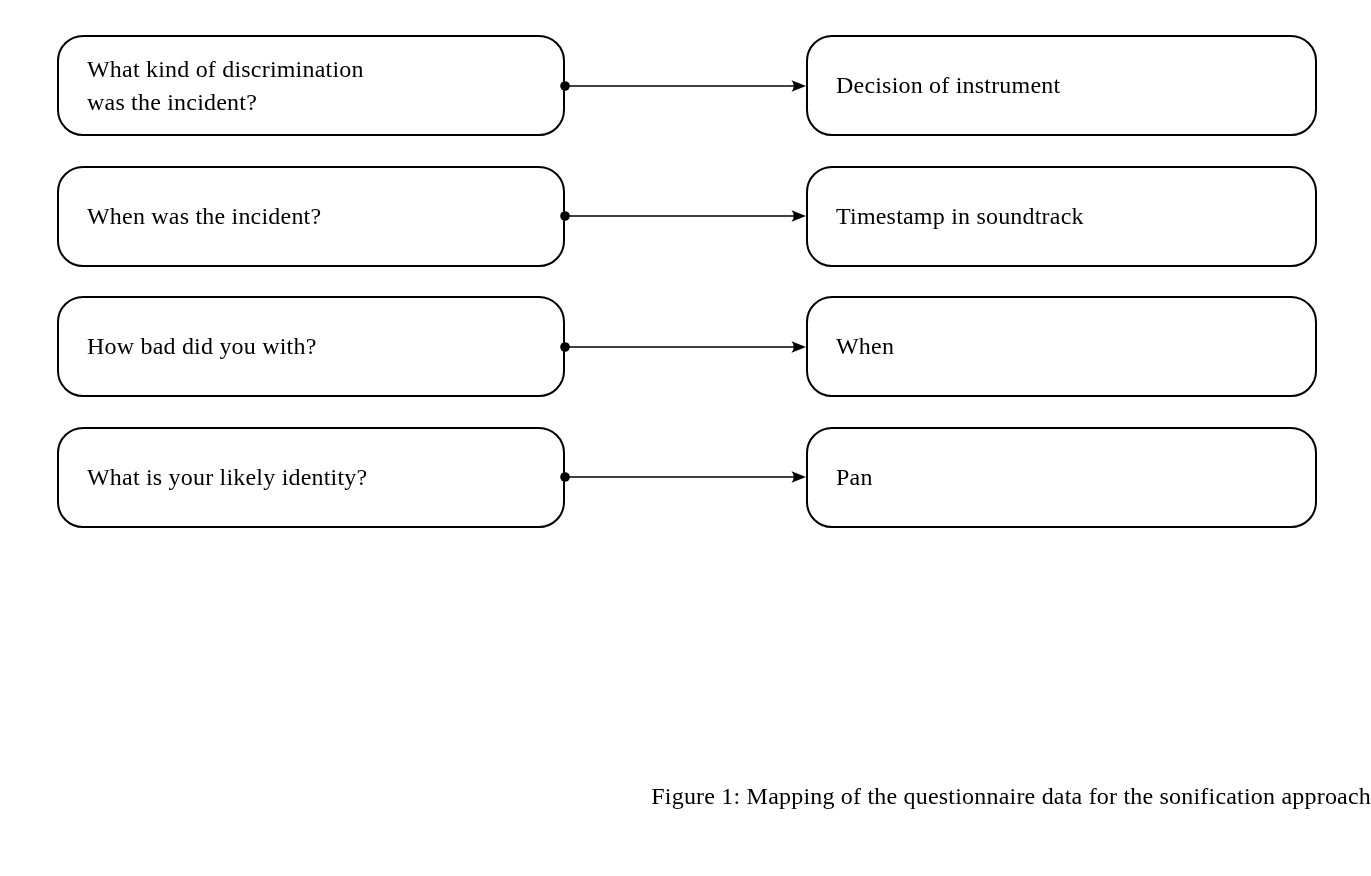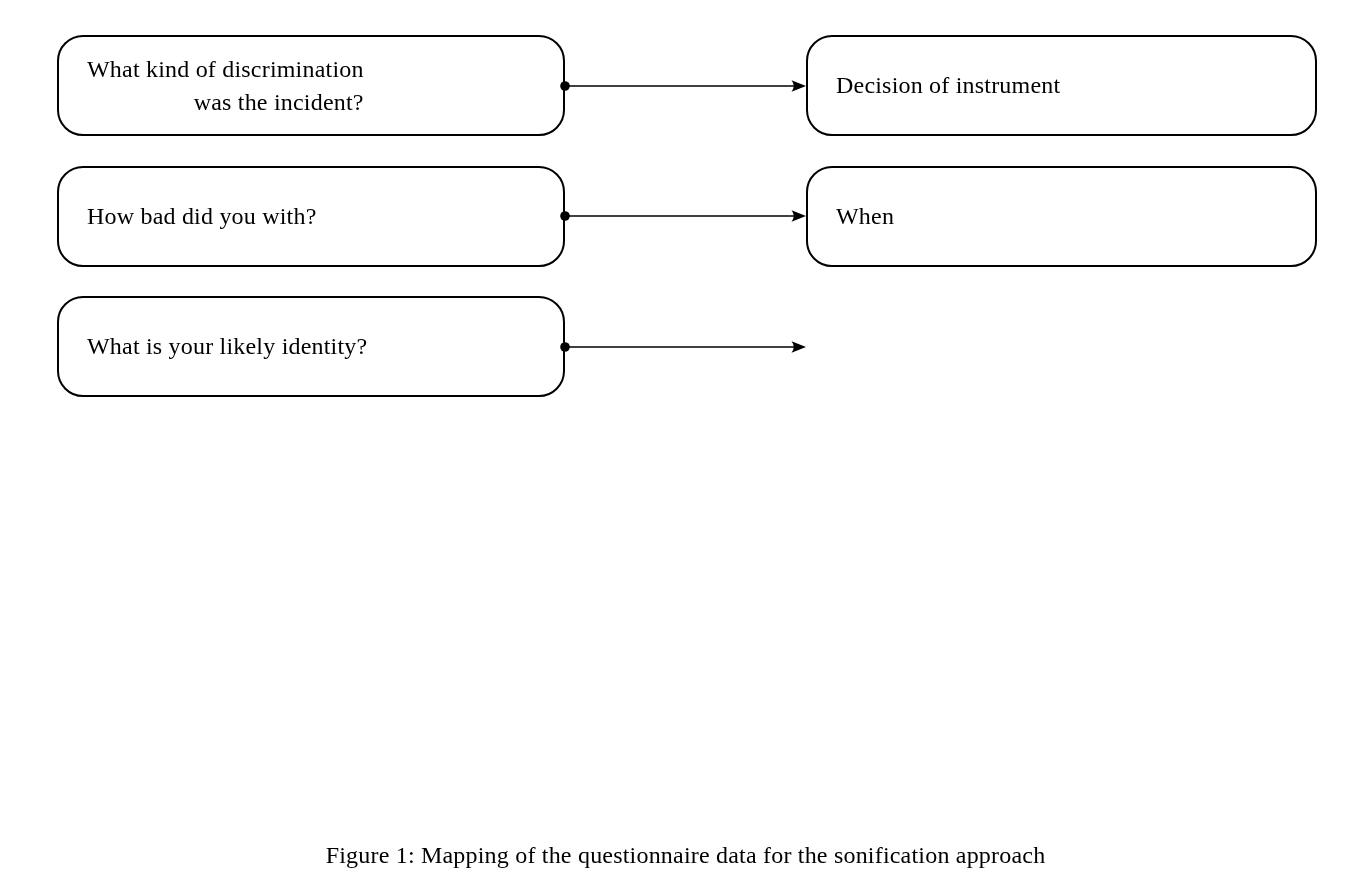--- a/index.html
+++ b/index.html
@@ -23,21 +23,20 @@
     background: var(--bg);
   }
   .rows {
     position: absolute;
     top: 35px;
     left: 0;
     width: 100%;
     display: flex;
     flex-direction: column;
     gap: 29.5px;
-    text-align: right;
   }
   .row {
     position: relative;
     height: 101px;
   }
   .box {
     position: absolute;
     top: 0;
     height: 101px;
     border: 2px solid var(--stroke);
@@ -60,24 +59,24 @@
     position: absolute;
     left: 558px;
     top: 50%;
     transform: translateY(-50%);
     width: 250px;
     height: 16px;
     display: block;
   }
   .caption {
     position: absolute;
-    top: 842px;
+    top: 783px;
     left: 0;
     width: 100%;
-    text-align: center;
+    text-align: right;
     font-size: 24px;
     letter-spacing: 0.2px;
   }
 </style>
 </head>
 <body>
 
 <div class="page">
   <div class="rows">
 
@@ -89,20 +88,33 @@
       <svg class="connector" viewBox="0 0 250 16" aria-hidden="true">
         <circle cx="7" cy="8" r="4.8" fill="currentColor"></circle>
         <line x1="7" y1="8" x2="238" y2="8" stroke="currentColor" stroke-width="1.7"></line>
         <path d="M248,8 L233.5,2.3 Q238,8 233.5,13.7 Z" fill="currentColor"></path>
       </svg>
       <div class="box right">
         <span>Decision of instrument</span>
       </div>
     </div>
 
+    <div class="row">
+      <div class="box left">
+        <span>When was the incident?</span>
+      </div>
+      <svg class="connector" viewBox="0 0 250 16" aria-hidden="true">
+        <circle cx="7" cy="8" r="4.8" fill="currentColor"></circle>
+        <line x1="7" y1="8" x2="238" y2="8" stroke="currentColor" stroke-width="1.7"></line>
+        <path d="M248,8 L233.5,2.3 Q238,8 233.5,13.7 Z" fill="currentColor"></path>
+      </svg>
+      <div class="box right">
+        <span>Timestamp in soundtrack</span>
+      </div>
+    </div>
 
     <div class="row">
       <div class="box left">
         <span>How bad did you with?</span>
       </div>
       <svg class="connector" viewBox="0 0 250 16" aria-hidden="true">
         <circle cx="7" cy="8" r="4.8" fill="currentColor"></circle>
         <line x1="7" y1="8" x2="238" y2="8" stroke="currentColor" stroke-width="1.7"></line>
         <path d="M248,8 L233.5,2.3 Q238,8 233.5,13.7 Z" fill="currentColor"></path>
       </svg>
@@ -115,18 +127,21 @@
 
     <div class="row">
       <div class="box left">
         <span>What is your likely identity?</span>
       </div>
       <svg class="connector" viewBox="0 0 250 16" aria-hidden="true">
         <circle cx="7" cy="8" r="4.8" fill="currentColor"></circle>
         <line x1="7" y1="8" x2="238" y2="8" stroke="currentColor" stroke-width="1.7"></line>
         <path d="M248,8 L233.5,2.3 Q238,8 233.5,13.7 Z" fill="currentColor"></path>
       </svg>
+      <div class="box right">
+        <span>Pan</span>
+      </div>
     </div>
 
   </div>
 
   <div class="caption">Figure 1: Mapping of the questionnaire data for the sonification approach</div>
 </div>
 
 </body></html>

